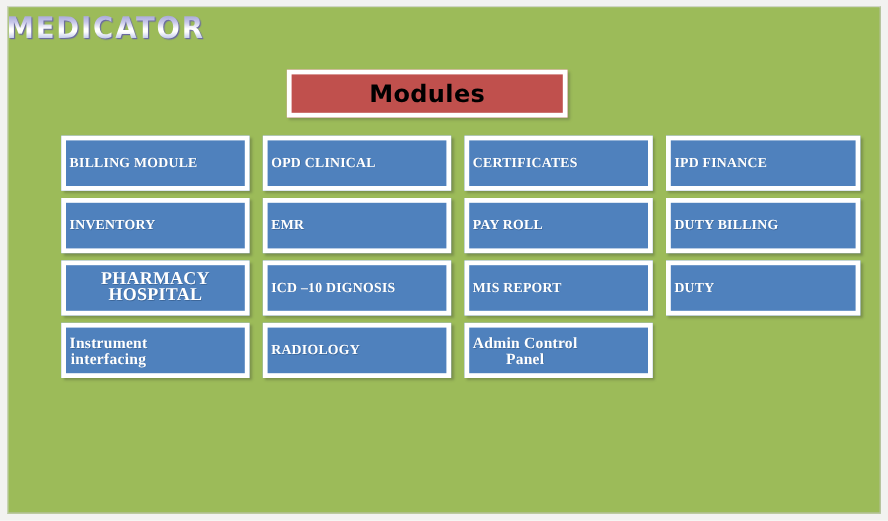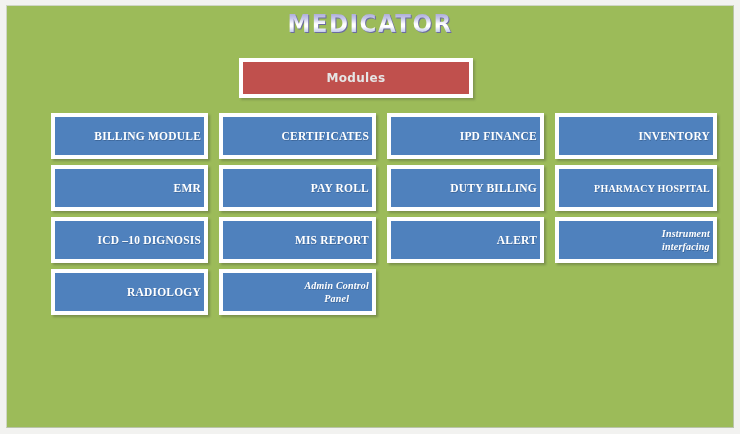--- a/index.html
+++ b/index.html
@@ -31,21 +31,20 @@
     border-bottom: 1px solid #b9c4a8;
     overflow: hidden;
   }
 
   
   .title-wrap {
     position: absolute;
     top: 2px;
     left: 0;
     width: 100%;
-    text-align: center;
     height: 32px;
     line-height: 32px;
   }
   .app-title {
     display: inline-block;
     font-family: "DejaVu Sans", sans-serif;
     font-size: 25px;
     font-weight: bold;
     letter-spacing: 1.5px;
     font-stretch: condensed;
@@ -77,23 +76,23 @@
     box-sizing: border-box;
     background: #c0504d;
     border: 4px solid #ffffff;
     box-shadow: 2px 2px 2px rgba(80, 90, 60, 0.35);
     display: flex;
     align-items: center;
     justify-content: center;
   }
   .modules-header-label {
     font-family: "DejaVu Sans", sans-serif;
-    font-size: 12px;
+    font-size: 20px;
     font-weight: bold;
-    color: #e5e5e5;
+    color: #000000;
     letter-spacing: 0.3px;
   }
 
   
   .grid {
     position: absolute;
     top: 107px;
     left: 44px;
     width: 644px;
     display: grid;
@@ -102,41 +101,40 @@
     column-gap: 11px;
     row-gap: 6px;
   }
   .module-btn {
     box-sizing: border-box;
     background: #4f81bd;
     border: 4px solid #ffffff;
     box-shadow: 2px 2px 2px rgba(75, 85, 55, 0.40);
     display: flex;
     align-items: center;
-    justify-content: flex-end;
+    justify-content: flex-start;
     text-align: center;
     padding: 0 3px;
     cursor: pointer;
   }
   .module-btn-label {
     color: #ffffff;
     font-family: "Liberation Serif", serif;
     font-weight: bold;
     font-size: 11.5px;
     line-height: 13px;
     letter-spacing: 0.2px;
     white-space: pre-line;
     text-shadow: 0.5px 0.5px 0 rgba(30,55,90,0.35);
   }
   .module-btn-label.small {
-    font-size: 10px;
+    font-size: 15px;
   }
   .module-btn-label.mixed {
-    font-size: 10px;
-    font-style: italic;
+    font-size: 13px;
   }
 </style>
 </head>
 <body>
 
 <div class="screen">
   <div class="canvas">
 
     <div class="title-wrap">
       <span class="app-title">MEDICATOR</span>
@@ -144,20 +142,23 @@
 
     <div class="modules-header">
       <span class="modules-header-label">Modules</span>
     </div>
 
     <div class="grid">
         <div class="module-btn">
           <span class="module-btn-label">BILLING MODULE</span>
         </div>
         <div class="module-btn">
+          <span class="module-btn-label">OPD CLINICAL</span>
+        </div>
+        <div class="module-btn">
           <span class="module-btn-label">CERTIFICATES</span>
         </div>
         <div class="module-btn">
           <span class="module-btn-label">IPD FINANCE</span>
         </div>
         <div class="module-btn">
           <span class="module-btn-label">INVENTORY</span>
         </div>
         <div class="module-btn">
           <span class="module-btn-label">EMR</span>
@@ -171,21 +172,21 @@
         <div class="module-btn">
           <span class="module-btn-label small">PHARMACY HOSPITAL</span>
         </div>
         <div class="module-btn">
           <span class="module-btn-label">ICD –10 DIGNOSIS</span>
         </div>
         <div class="module-btn">
           <span class="module-btn-label">MIS REPORT</span>
         </div>
         <div class="module-btn">
-          <span class="module-btn-label">ALERT</span>
+          <span class="module-btn-label">DUTY</span>
         </div>
         <div class="module-btn">
           <span class="module-btn-label mixed">Instrument
 interfacing</span>
         </div>
         <div class="module-btn">
           <span class="module-btn-label">RADIOLOGY</span>
         </div>
         <div class="module-btn">
           <span class="module-btn-label mixed">Admin Control

